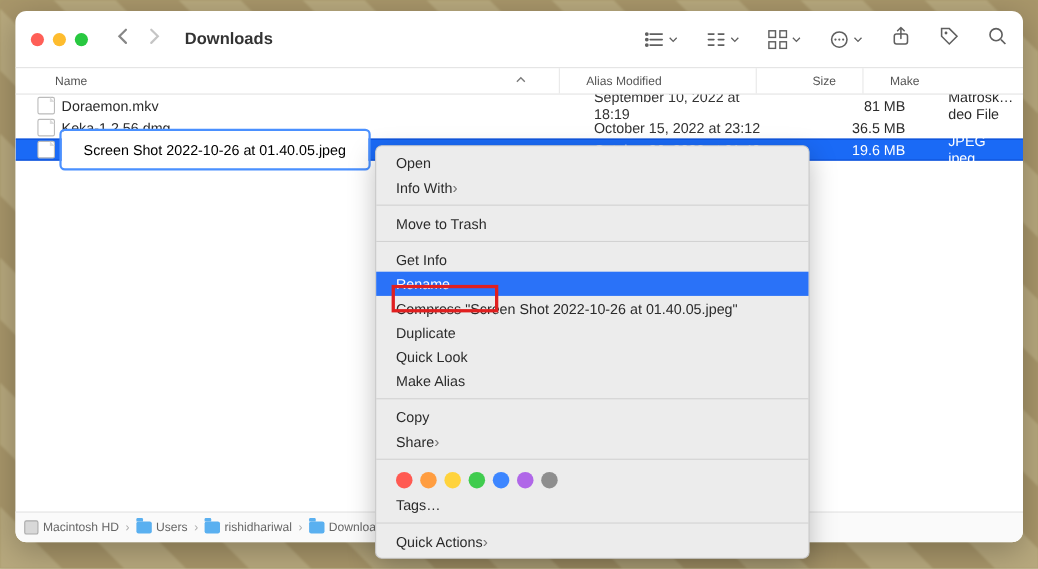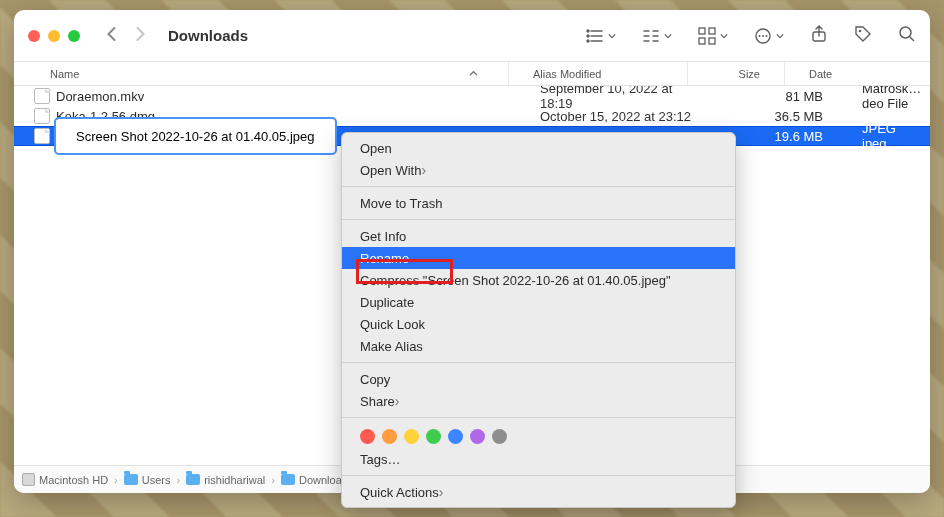--- a/index.html
+++ b/index.html
@@ -151,21 +151,21 @@
             <path d="M1 7 L5 3 L9 7" stroke="currentColor" stroke-width="1.4" fill="none"></path>
           </svg></span>
     </div>
     <div class="col date">
         <span>Alias Modified</span>
       </div>
     <div class="col size">
         <span>Size</span>
       </div>
     <div class="col kind">
-        <span>Date</span>
+        <span>Make</span>
       </div>
   </div>
 
   <div class="rows">
     <div class="row">
       <div class="c cname">
           <span class="file-icon"></span>
           <span>Doraemon.mkv</span>
         </div>
       <div class="c cdate">
@@ -228,21 +228,21 @@
         <span>Downloads</span>
       </span>
   </div>
 </div>
 
 <div class="context-menu">
   <div class="item">
       <span>Open</span>
     </div>
   <div class="item">
-      <span>Open With</span>
+      <span>Info With</span>
       <span class="arrow">›</span>
     </div>
   <div class="sep"></div>
   <div class="item">
       <span>Move to Trash</span>
     </div>
   <div class="sep"></div>
   <div class="item">
       <span>Get Info</span>
     </div>

